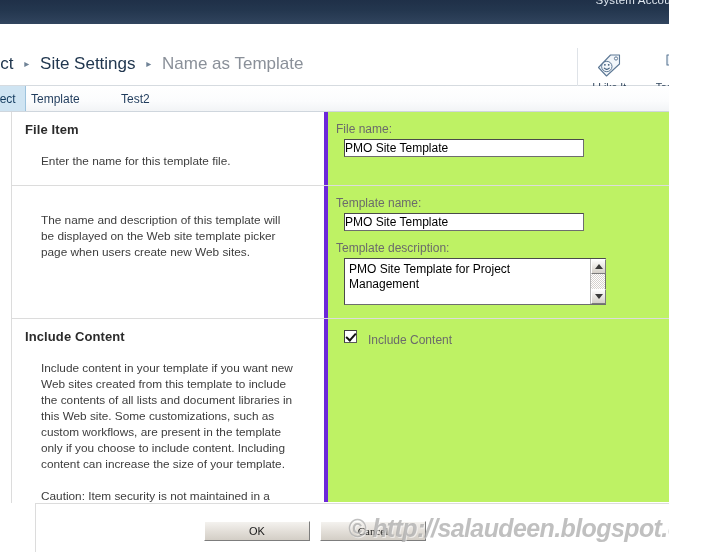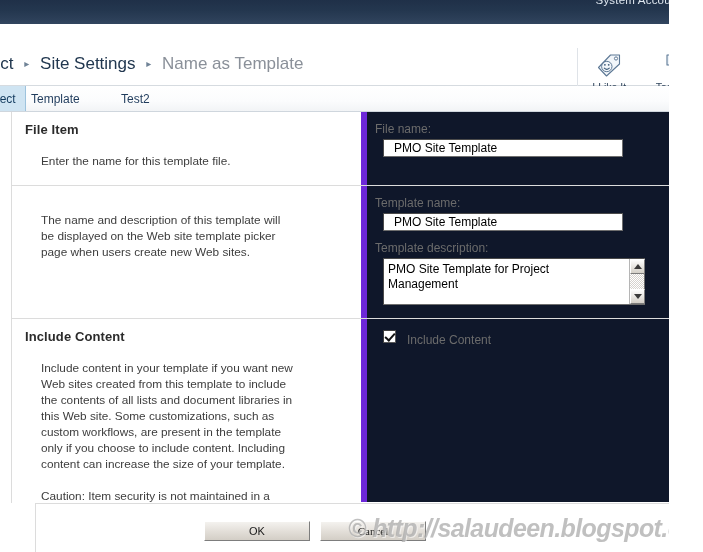--- a/index.html
+++ b/index.html
@@ -122,24 +122,23 @@
     min-height: 30px;
   }
   .formrow:last-child { border-bottom: none; }
   .col-left {
     width: 312px;
     background: #ffffff;
     padding: 10px 14px 12px 13px;
   }
   .col-right {
     flex: 1;
-    background: #0f172a;
-    border-left: 6px solid #6d28d9;
+    background: #bef264;
+    border-left: 4px solid #6d28d9;
     padding: 10px 10px 12px 8px;
-    margin-left: 37px;
   }
   .sec-title {
     font-size: 13px; font-weight: bold; color: #2b2b2b;
     margin: 0 0 11px 0; letter-spacing: .1px;
   }
   .sec-desc {
     font-size: 11.8px; color: #3d3d3d; line-height: 16px; margin: 16px;
   }
   .sec-desc + .sec-desc { margin-top: 13px; }
   .sec-desc b { font-weight: normal; }
@@ -151,21 +150,21 @@
   .fieldlabel.second { margin-top: 10px; }
 
   .txtinput {
     display: block;
     width: 240px; height: 18px;
     border: 1px solid #6e6e6e;
     border-top-color: #4a4a4a; border-left-color: #4a4a4a;
     background: #ffffff;
     font-family: "Liberation Sans", sans-serif;
     font-size: 12px; color: #000;
-    padding: 1px 10px;
+    padding: 1px 0;
     margin-left: 8px;
     outline: none;
   }
   .ta-wrap {
     position: relative; width: 262px; height: 47px;
     margin-left: 8px;
     border: 1px solid #6e6e6e;
     border-top-color: #4a4a4a; border-left-color: #4a4a4a;
     background: #fff;
   }

